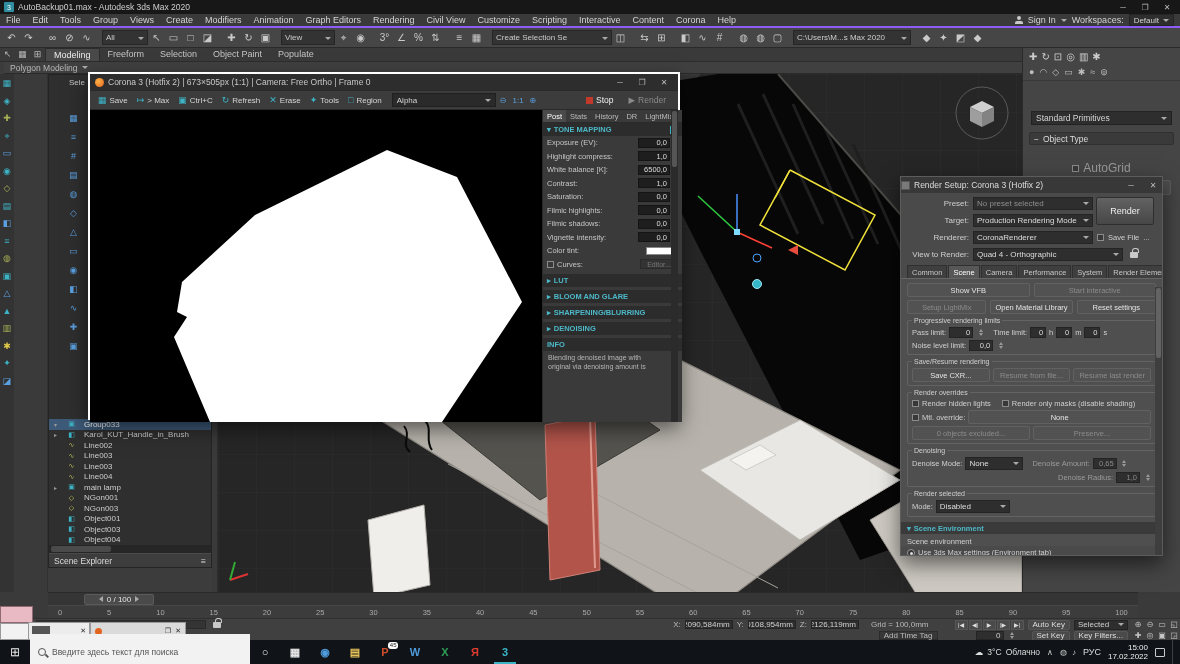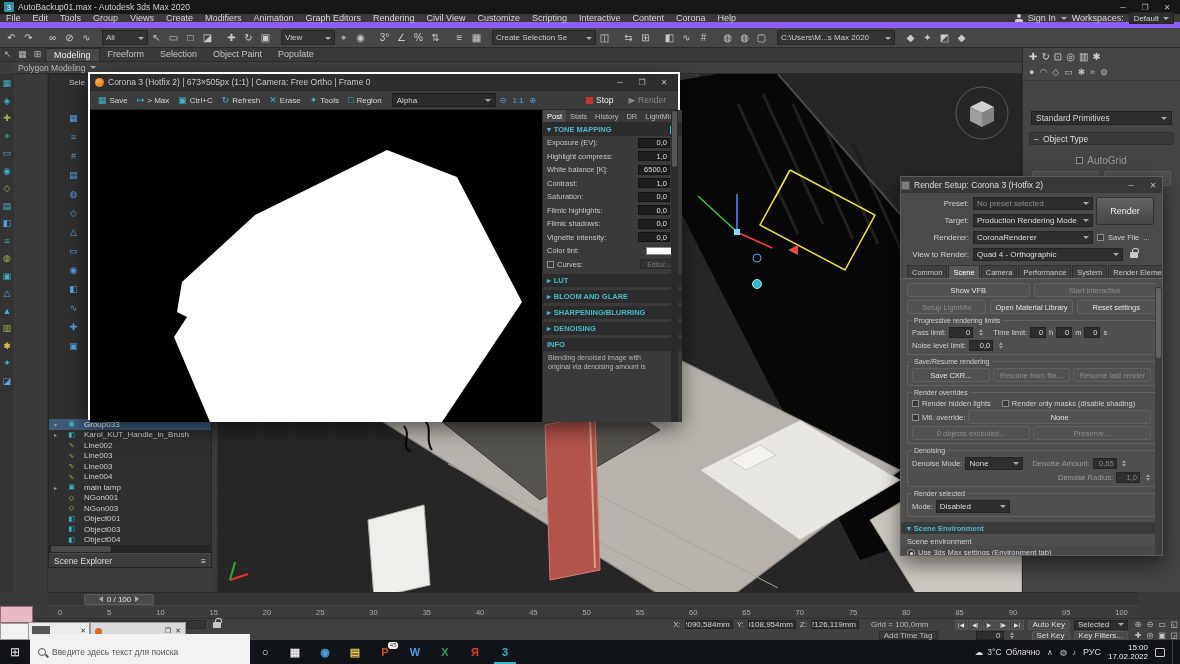--- a/index.html
+++ b/index.html
@@ -4,44 +4,44 @@
 <style>
 *{margin:0;padding:0;box-sizing:border-box;font-family:"Liberation Sans",sans-serif}
 html,body{background:#1a1a1a}
 #app{position:relative;width:1180px;height:664px;background:#3c3c3c;overflow:hidden;font-size:9px;color:#d4d4d4}
 .sp{flex:1}
 
 #titlebar{position:absolute;left:0;top:0;width:1180px;height:14px;background:#171717;display:flex;align-items:center;gap:4px;padding:0 4px;font-size:8.5px;color:#cfcfcf}
 .app-ic{width:10px;height:10px;background:#2f8fa0;color:#fff;font-size:7px;display:flex;align-items:center;justify-content:center;border-radius:1px}
 .wbtn{width:18px;text-align:center;color:#bbb;font-size:8px}
 
-#menubar{position:absolute;left:0;top:14px;width:1180px;height:14px;background:#3a3a3a;display:flex;align-items:center;border-bottom:6px solid #8b5cf6;font-size:9px}
+#menubar{position:absolute;left:0;top:14px;width:1180px;height:14px;background:#3a3a3a;display:flex;align-items:center;border-bottom:2px solid #8b5cf6;font-size:9px}
 #menubar .menus{display:flex}
 .menu-item{padding:0 6px;line-height:13px;white-space:nowrap}
 .menubar-right{margin-left:auto;display:flex;align-items:center;gap:5px;padding-right:6px}
 .person{width:8px;height:8px;position:relative}
 .person::before{content:"";position:absolute;left:2px;top:0;width:4px;height:4px;border-radius:50%;background:#c9c9c9}
 .person::after{content:"";position:absolute;left:0;top:4.5px;width:8px;height:3.5px;border-radius:2px 2px 0 0;background:#c9c9c9}
 .caret{width:0;height:0;border-left:3px solid transparent;border-right:3px solid transparent;border-top:3.5px solid #aaa;display:inline-block}
 .ws-dd{height:12px;background:#2e2e2e;border:1px solid #242424;display:flex;align-items:center;gap:4px;padding:0 4px;font-size:8px}
 
 #toolbar{position:absolute;left:0;top:28px;width:1180px;height:20px;background:#464646;display:flex;align-items:center;padding:0 3px;border-bottom:1px solid #2a2a2a;overflow:hidden}
 .tb-it{flex:none}
 .tb-it.ico{width:17px;height:16px;display:flex;align-items:center;justify-content:center;color:#c9c9c9;font-size:10px}
 .tb-it.dd{height:15px;background:#333;border:1px solid #262626;color:#ccc;font-size:8px;display:flex;align-items:center;padding:0 12px 0 3px;white-space:nowrap;overflow:hidden;position:relative}
 .tb-it.dd::after{content:"";position:absolute;right:3px;top:6px;border-left:3px solid transparent;border-right:3px solid transparent;border-top:3.5px solid #aaa}
-.w46{width:46px}.w54{width:54px}.w104{width:104px}.w118{width:118px}
+.w46{width:46px}.w54{width:54px}.w104{width:120px}.w118{width:118px}
 .gsep{margin-left:7px}
 .teal{color:#3db3c6}.blue{color:#5aa0e0}.yellow{color:#e0c94a}.olive{color:#a8b056}
 
 #ribbon{position:absolute;left:0;top:48px;width:1022px;height:14px;background:#3a3a3a;display:flex;align-items:flex-end;border-bottom:1px solid #2c2c2c}
 .rib-ic{width:15px;text-align:center;color:#b5b5b5;font-size:9px;line-height:13px}
 .rtab{padding:0 8px;height:13px;line-height:13px;color:#c4c4c4;font-size:9px}
 .rtab.active{background:#4a4a4a;color:#ececec;border:1px solid #2c2c2c;border-bottom:none}
-#ribbon-sub{position:absolute;left:12px;top:62px;width:1022px;height:12px;background:#404040;color:#b8b8b8;font-size:8.5px;display:flex;align-items:center;gap:4px;padding-left:6px;border-bottom:1px solid #2a2a2a}
+#ribbon-sub{position:absolute;left:4px;top:62px;width:1022px;height:12px;background:#404040;color:#b8b8b8;font-size:8.5px;display:flex;align-items:center;gap:4px;padding-left:6px;border-bottom:1px solid #2a2a2a}
 
 #left-rail{position:absolute;left:0;top:74px;width:14px;height:518px;background:#333;display:flex;flex-direction:column;align-items:center;padding-top:3px;gap:4.5px}
 .lr-ic{font-size:9px;line-height:13px}
 #left-gap{position:absolute;left:14px;top:74px;width:34px;height:518px;background:#3a3a3a;border-right:1px solid #303030}
 #splitter{position:absolute;left:212px;top:74px;width:6px;height:518px;background:#3a3a3a;border-right:1px solid #2d2d2d}
 
 #scene-explorer{position:absolute;left:48px;top:74px;width:164px;height:494px;background:#2f2f2f;border:1px solid #242424;z-index:2}
 .se-menu{position:absolute;left:20px;top:3px;font-size:8px;color:#ccc}
 .se-strip{position:absolute;left:17px;top:38px;width:15px;display:flex;flex-direction:column;gap:9px;align-items:center;color:#5aa0e0;font-size:9px}
 .se-rows{position:absolute;left:0;top:344px;width:162px;height:126px;overflow:hidden}
@@ -52,21 +52,21 @@
 .c-teal{color:#3db3c6}.c-olive{color:#b7b75a}
 .se-hscroll{position:absolute;left:0;top:470px;width:162px;height:8px;background:#262626}
 .se-hthumb{width:60px;height:6px;margin:1px 2px;background:#4a4a4a;border-radius:2px}
 .se-title{position:absolute;left:0;top:478px;width:162px;height:14px;background:#3d3d3d;border-top:1px solid #4a4a4a;display:flex;align-items:center;justify-content:space-between;padding:0 5px;font-size:8.5px;color:#ddd}
 
 #cmd-panel{position:absolute;left:1022px;top:48px;width:158px;height:544px;background:#454545;border-left:1px solid #2a2a2a}
 .cp-tabs{display:flex;gap:4px;padding:3px 6px;color:#cccccc;font-size:10px}
 .cp-cats{display:flex;gap:5px;padding:2px 6px 3px;color:#bdbdbd;font-size:9px;border-bottom:1px solid #393939}
 .cp-dd{margin:30px 8px 0;height:14px;background:#2e2e2e;border:1px solid #222;display:flex;align-items:center;justify-content:space-between;padding:0 4px;font-size:8.5px}
 .cp-roll{margin:7px 6px 0;height:13px;background:#3a3a3a;border:1px solid #303030;border-radius:2px;display:flex;align-items:center;gap:4px;padding:0 4px;font-size:8.5px;color:#ddd}
-.cp-autogrid{display:flex;align-items:center;gap:4px;justify-content:center;margin-top:10px;color:#9a9a9a;font-size:10px}
+.cp-autogrid{display:flex;align-items:center;gap:4px;justify-content:center;margin-top:16px;color:#9a9a9a;font-size:12px}
 .cp-btns{display:flex;gap:5px;padding:5px 9px}
 .cp-btn{flex:1;height:15px;background:#4f4f4f;border:1px solid #5d5d5d;border-radius:2px;display:flex;align-items:center;justify-content:center;font-size:8.5px;color:#e0e0e0}
 .cb{width:7px;height:7px;border:1px solid #8b8b8b;background:#383838;flex:none}
 
 #vfb{position:absolute;left:88px;top:72px;width:592px;height:348px;background:#383838;border:2px solid #ffffff;box-shadow:0 8px 20px rgba(0,0,0,.55);z-index:5}
 .vfb-title{height:16px;background:#2d2d2d;display:flex;align-items:center;gap:4px;padding:0 5px;font-size:8.5px;color:#c9c9c9}
 .corona-ic{width:9px;height:9px;border-radius:50%;background:radial-gradient(circle at 35% 35%,#ffb347,#e2641e);flex:none}
 .vfb-toolbar{height:20px;background:#3c3c3c;display:flex;align-items:center;gap:1px;padding:0 4px;border-top:1px solid #2a2a2a;border-bottom:1px solid #2a2a2a}
 .vfb-btn{display:flex;align-items:center;gap:3px;padding:0 4px;height:16px;font-size:8px;color:#d6d6d6;white-space:nowrap}
 .vfb-btn .g{color:#3db3c6;font-size:9px}

